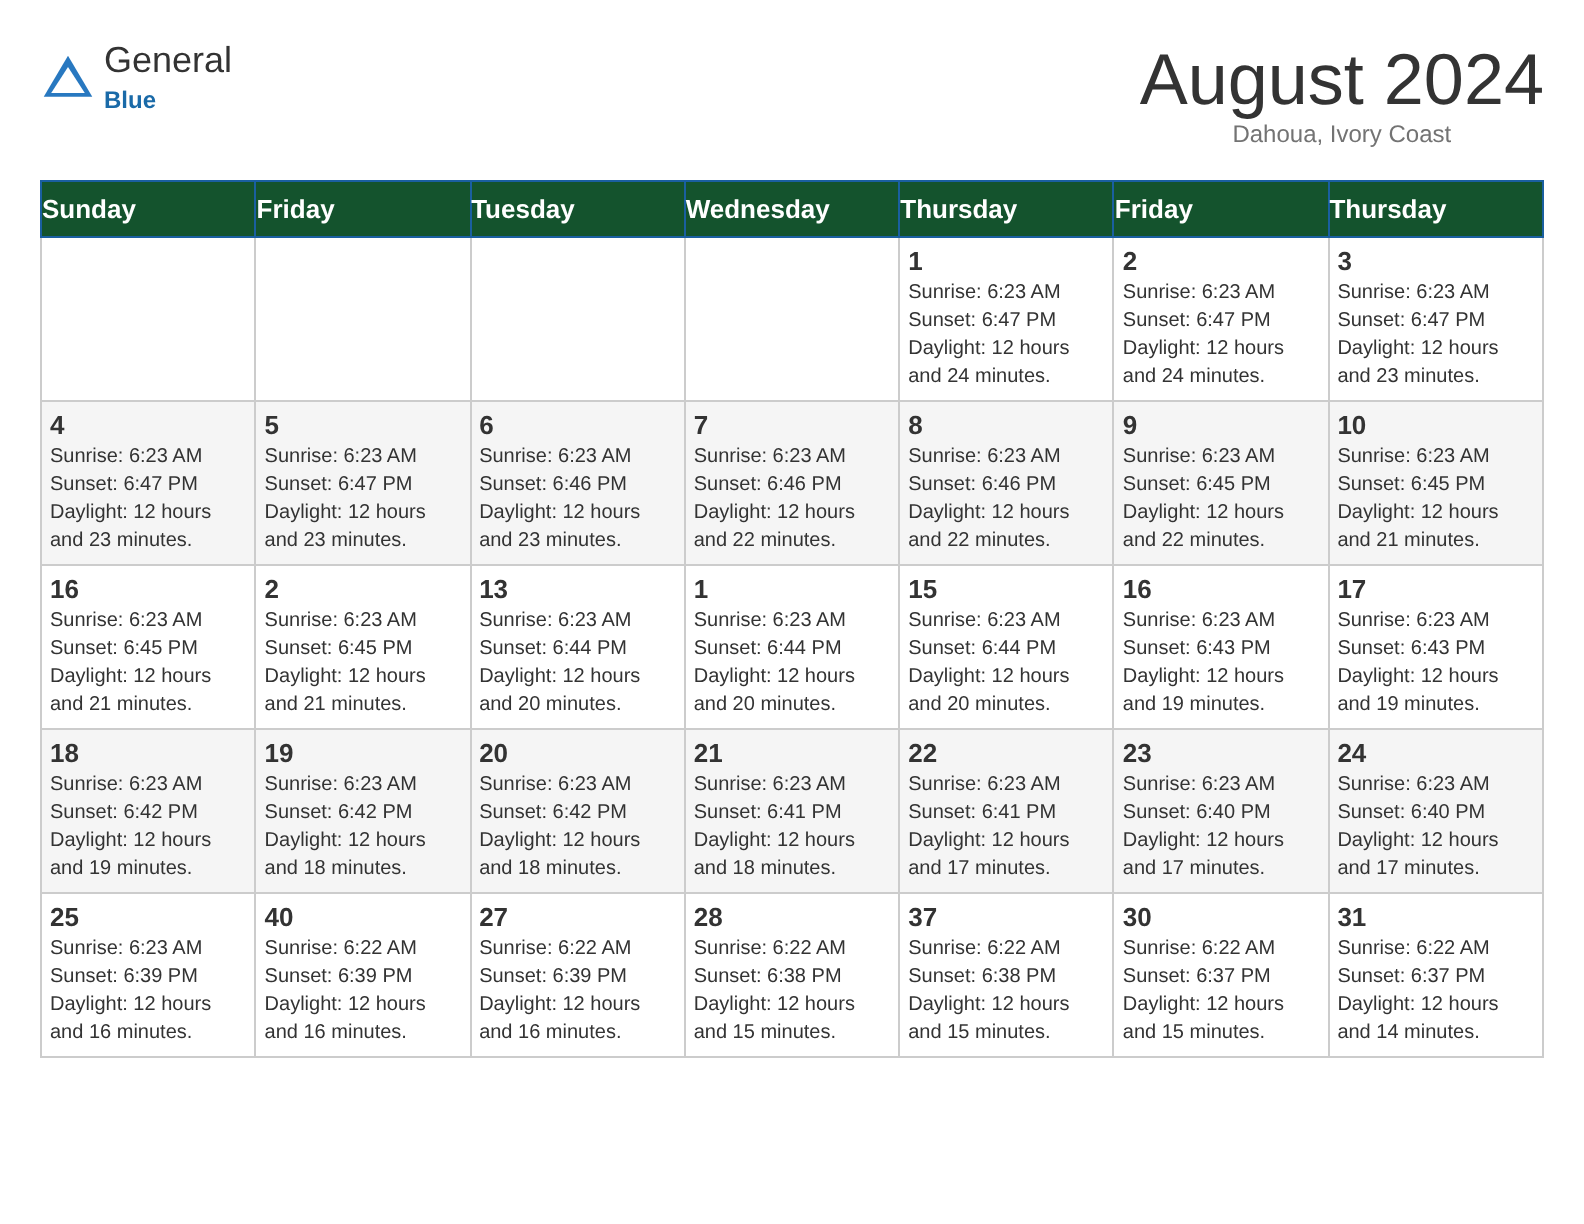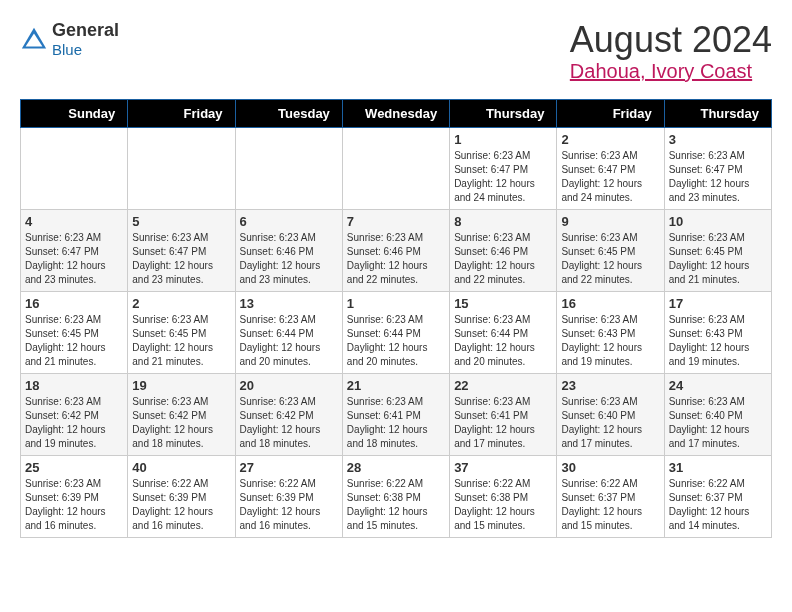--- a/index.html
+++ b/index.html
@@ -16,59 +16,58 @@
       align-items: flex-start;
       margin-bottom: 16px;
     }
     .logo {
       display: flex;
       align-items: center;
       gap: 4px;
     }
     .logo-text-general {
       font-size: 18px;
+      font-weight: normal;
+      color: #333;
+      margin-top: 31px;
+    }
+    .logo-text-blue {
+      font-size: 12px;
       font-weight: bold;
-      color: #333;
-      margin-top: 31px;
-    }
-    .logo-text-blue {
-      font-size: 15px;
-      font-weight: normal;
       color: #1a6aa8;
     }
     .logo-icon {
       width: 28px;
       height: 28px;
     }
     .title-area {
-      text-align: left;
+      text-align: center;
     }
     .month-year {
       font-size: 36px;
       font-weight: normal;
       color: #333;
       line-height: 1.1;
     }
     .location {
-      font-size: 20px;
-      color: #be185d;
-      text-decoration: underline;
+      font-size: 12px;
+      color: #737373;
     }
     .calendar {
       width: 100%;
       border-collapse: collapse;
       border: 1px solid #ccc;
     }
     .calendar th {
-      background-color: #000000;
+      background-color: #14532d;
       color: #fff;
       font-size: 13px;
       font-weight: bold;
-      padding: 6px 12px;
-      text-align: right;
+      padding: 6px 0;
+      text-align: left;
       border: 1px solid #1a5fa0;
     }
     .calendar td {
       width: 107px;
       vertical-align: top;
       border: 1px solid #ccc;
       padding: 4px;
       font-size: 10px;
       color: #333;
       height: 80px;

